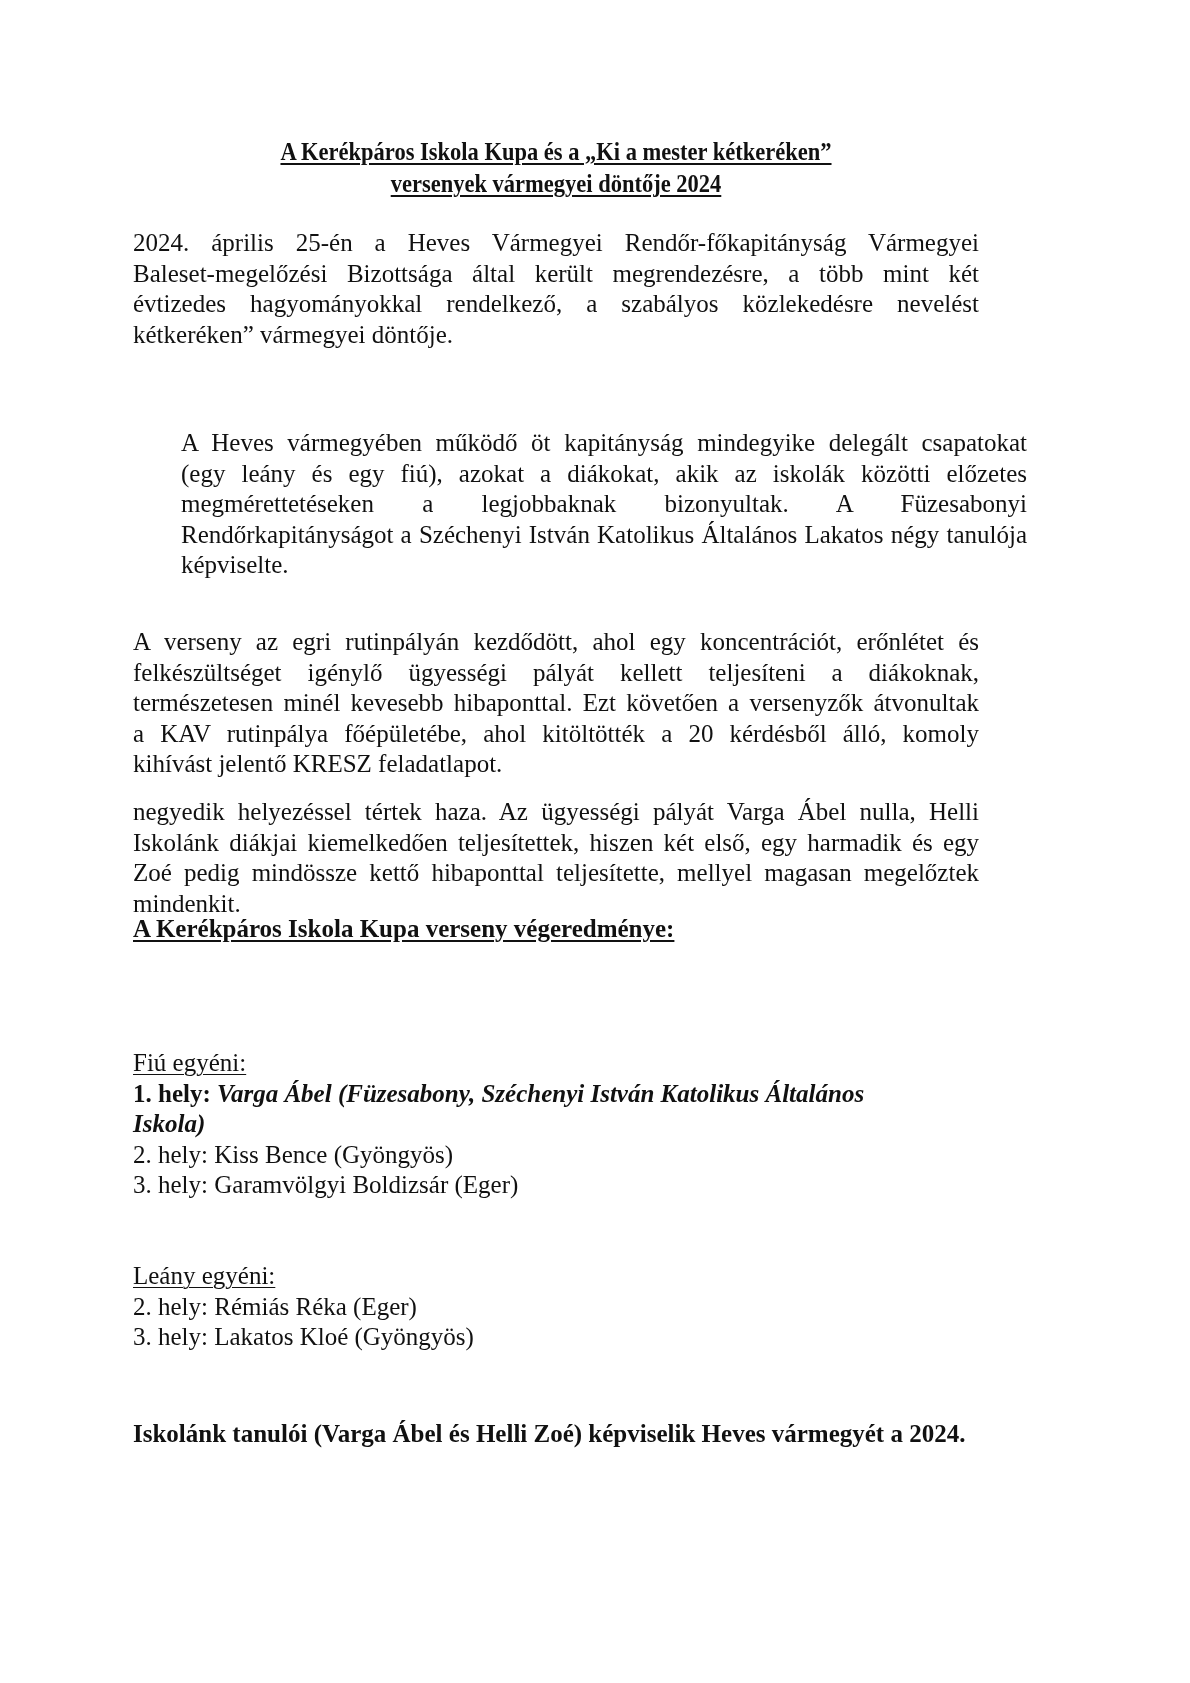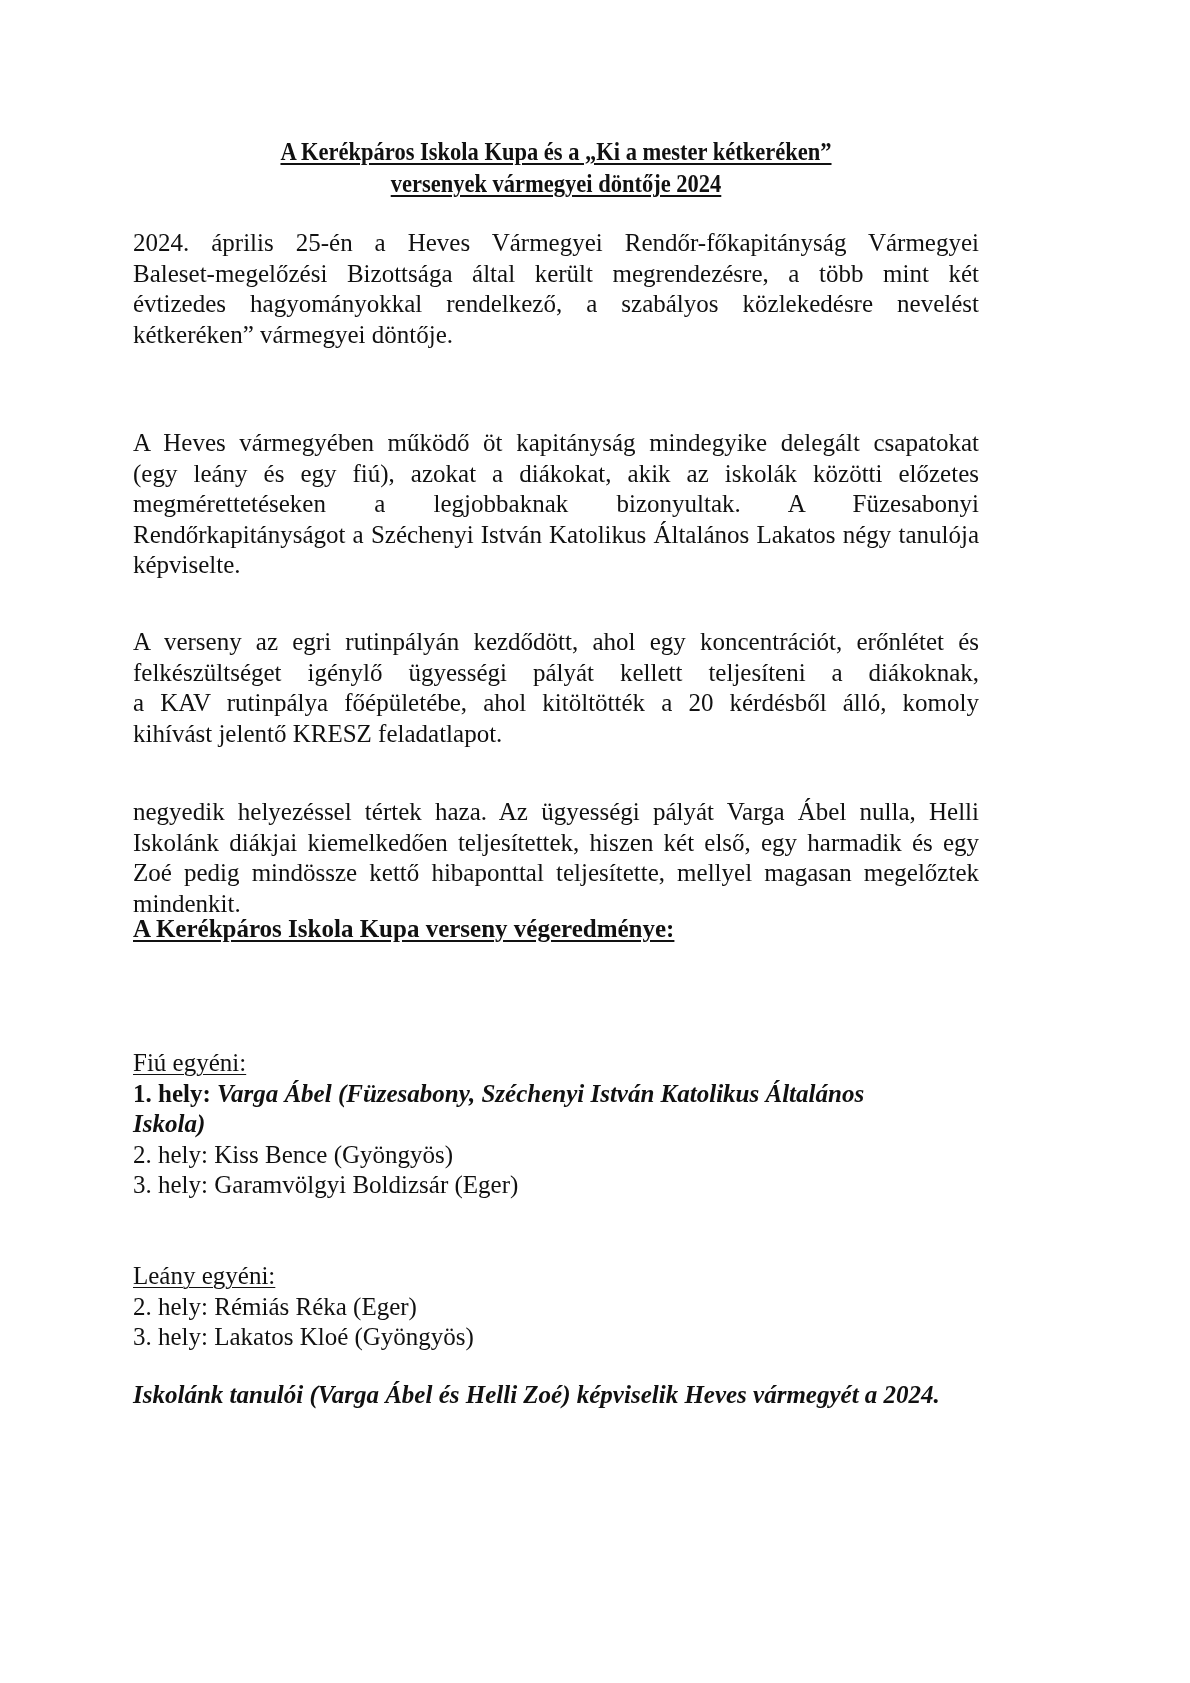--- a/index.html
+++ b/index.html
@@ -52,21 +52,21 @@
     .para .line {
       display: block;
       text-align: justify;
       text-align-last: justify;
       white-space: nowrap;
     }
     .para .line.last {
       text-align-last: left;
     }
     .p1 { top: 228px; }
-    .p2 { top: 428px; }
+    .p2 { top: 428px; margin-left: 48px; }
     .p3 { top: 627px; }
     .p4 { top: 797px; }
 
     .section-heading {
       position: absolute;
       left: 0;
       top: 914px;
       font-size: 25px;
       line-height: 30px;
       font-weight: bold;
@@ -99,26 +99,25 @@
     .place-row.winner .place-num {
       font-weight: bold;
     }
     .place-row.winner .place-name {
       font-weight: bold;
       font-style: italic;
     }
     .closing {
       position: absolute;
       left: 0;
-      top: 1380px;
+      top: 1419px;
       width: 846px;
       font-size: 25px;
       line-height: 30.5px;
       font-weight: bold;
-      font-style: italic;
     }
     .closing .line {
       display: block;
       white-space: nowrap;
     }
   </style>
 </head>
 <body>
 
 <div class="page">
@@ -137,20 +136,21 @@
     <span class="line">A Heves vármegyében működő öt kapitányság mindegyike delegált csapatokat</span>
     <span class="line">(egy leány és egy fiú), azokat a diákokat, akik az iskolák közötti előzetes</span>
     <span class="line">megmérettetéseken a legjobbaknak bizonyultak. A Füzesabonyi</span>
     <span class="line">Rendőrkapitányságot a Széchenyi István Katolikus Általános Lakatos négy tanulója</span>
     <span class="line last">képviselte.</span>
   </p>
 
   <p class="para p3">
     <span class="line">A verseny az egri rutinpályán kezdődött, ahol egy koncentrációt, erőnlétet és</span>
     <span class="line">felkészültséget igénylő ügyességi pályát kellett teljesíteni a diákoknak,</span>
+    <span class="line">természetesen minél kevesebb hibaponttal. Ezt követően a versenyzők átvonultak</span>
     <span class="line">a KAV rutinpálya főépületébe, ahol kitöltötték a 20 kérdésből álló, komoly</span>
     <span class="line last">kihívást jelentő KRESZ feladatlapot.</span>
   </p>
 
   <p class="para p4">
     <span class="line">negyedik helyezéssel tértek haza. Az ügyességi pályát Varga Ábel nulla, Helli</span>
     <span class="line">Iskolánk diákjai kiemelkedően teljesítettek, hiszen két első, egy harmadik és egy</span>
     <span class="line">Zoé pedig mindössze kettő hibaponttal teljesítette, mellyel magasan megelőztek</span>
     <span class="line last">mindenkit.</span>
   </p>

